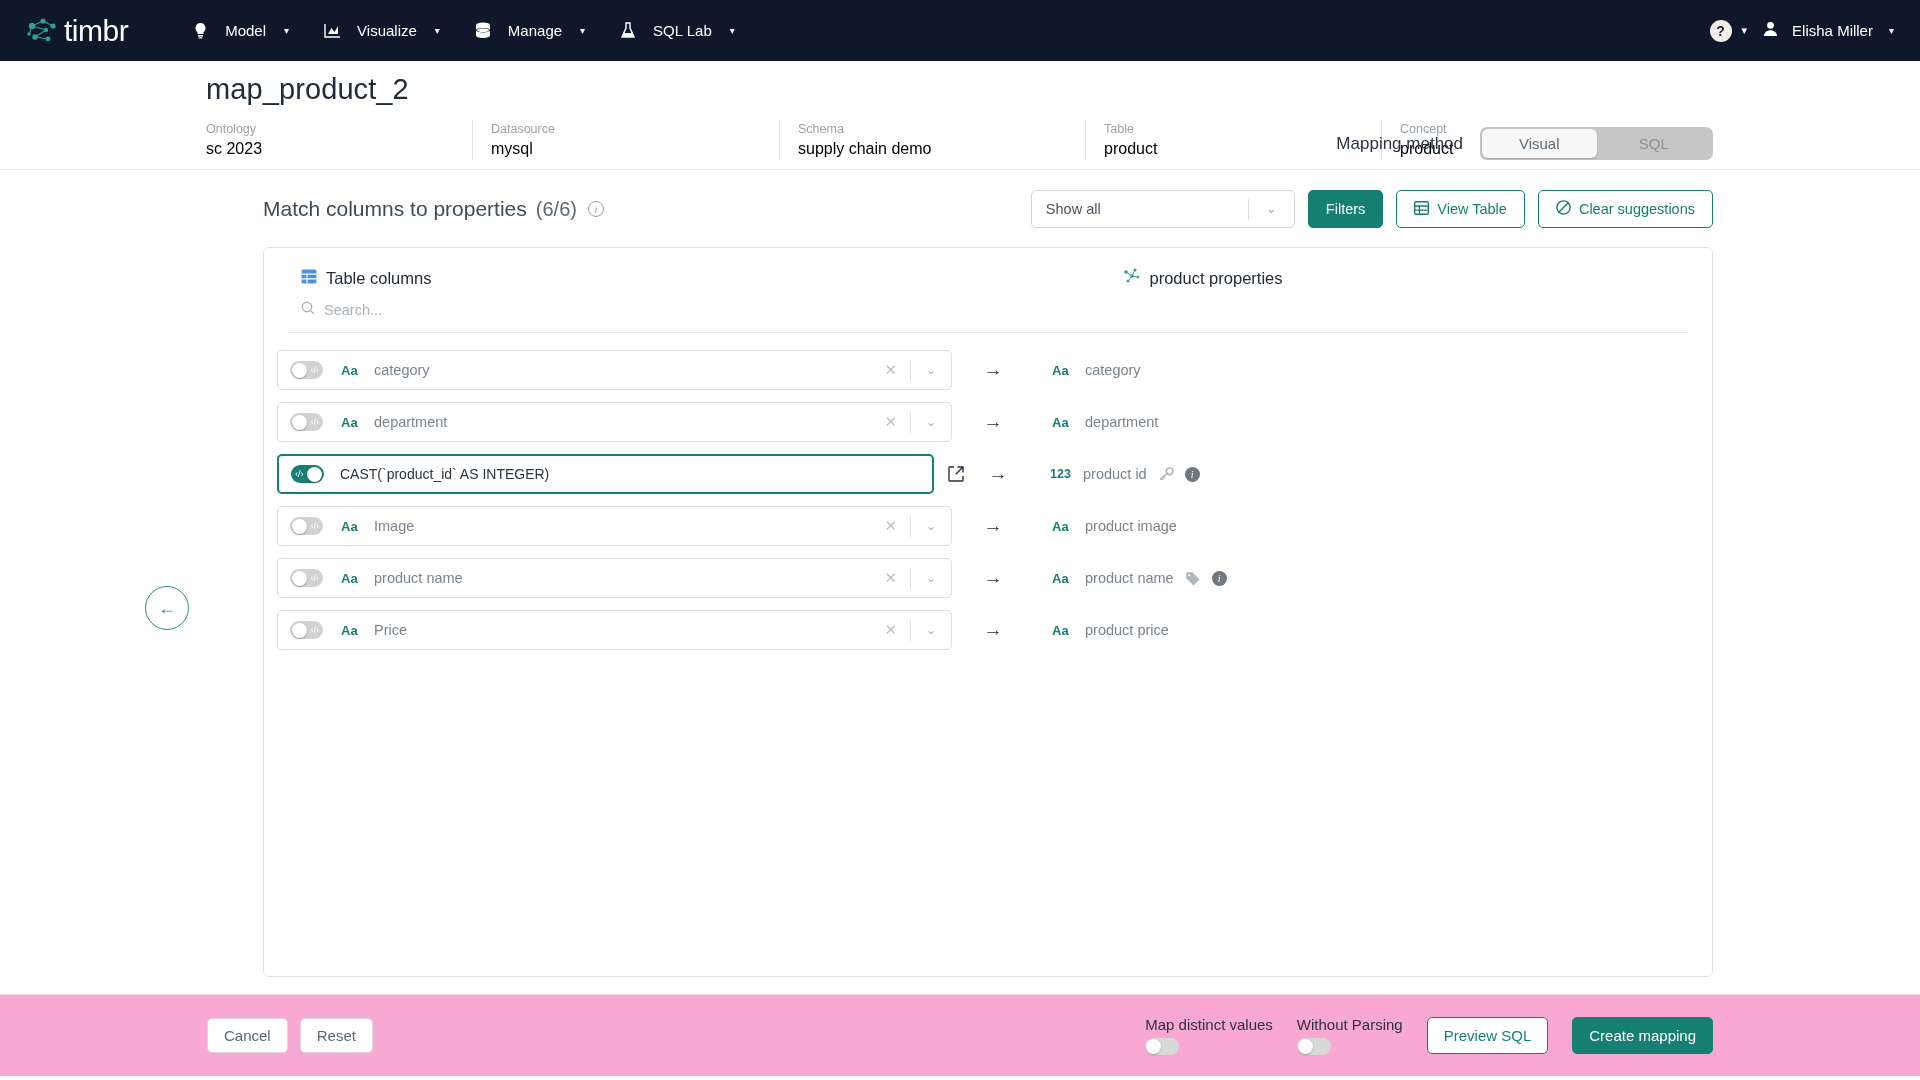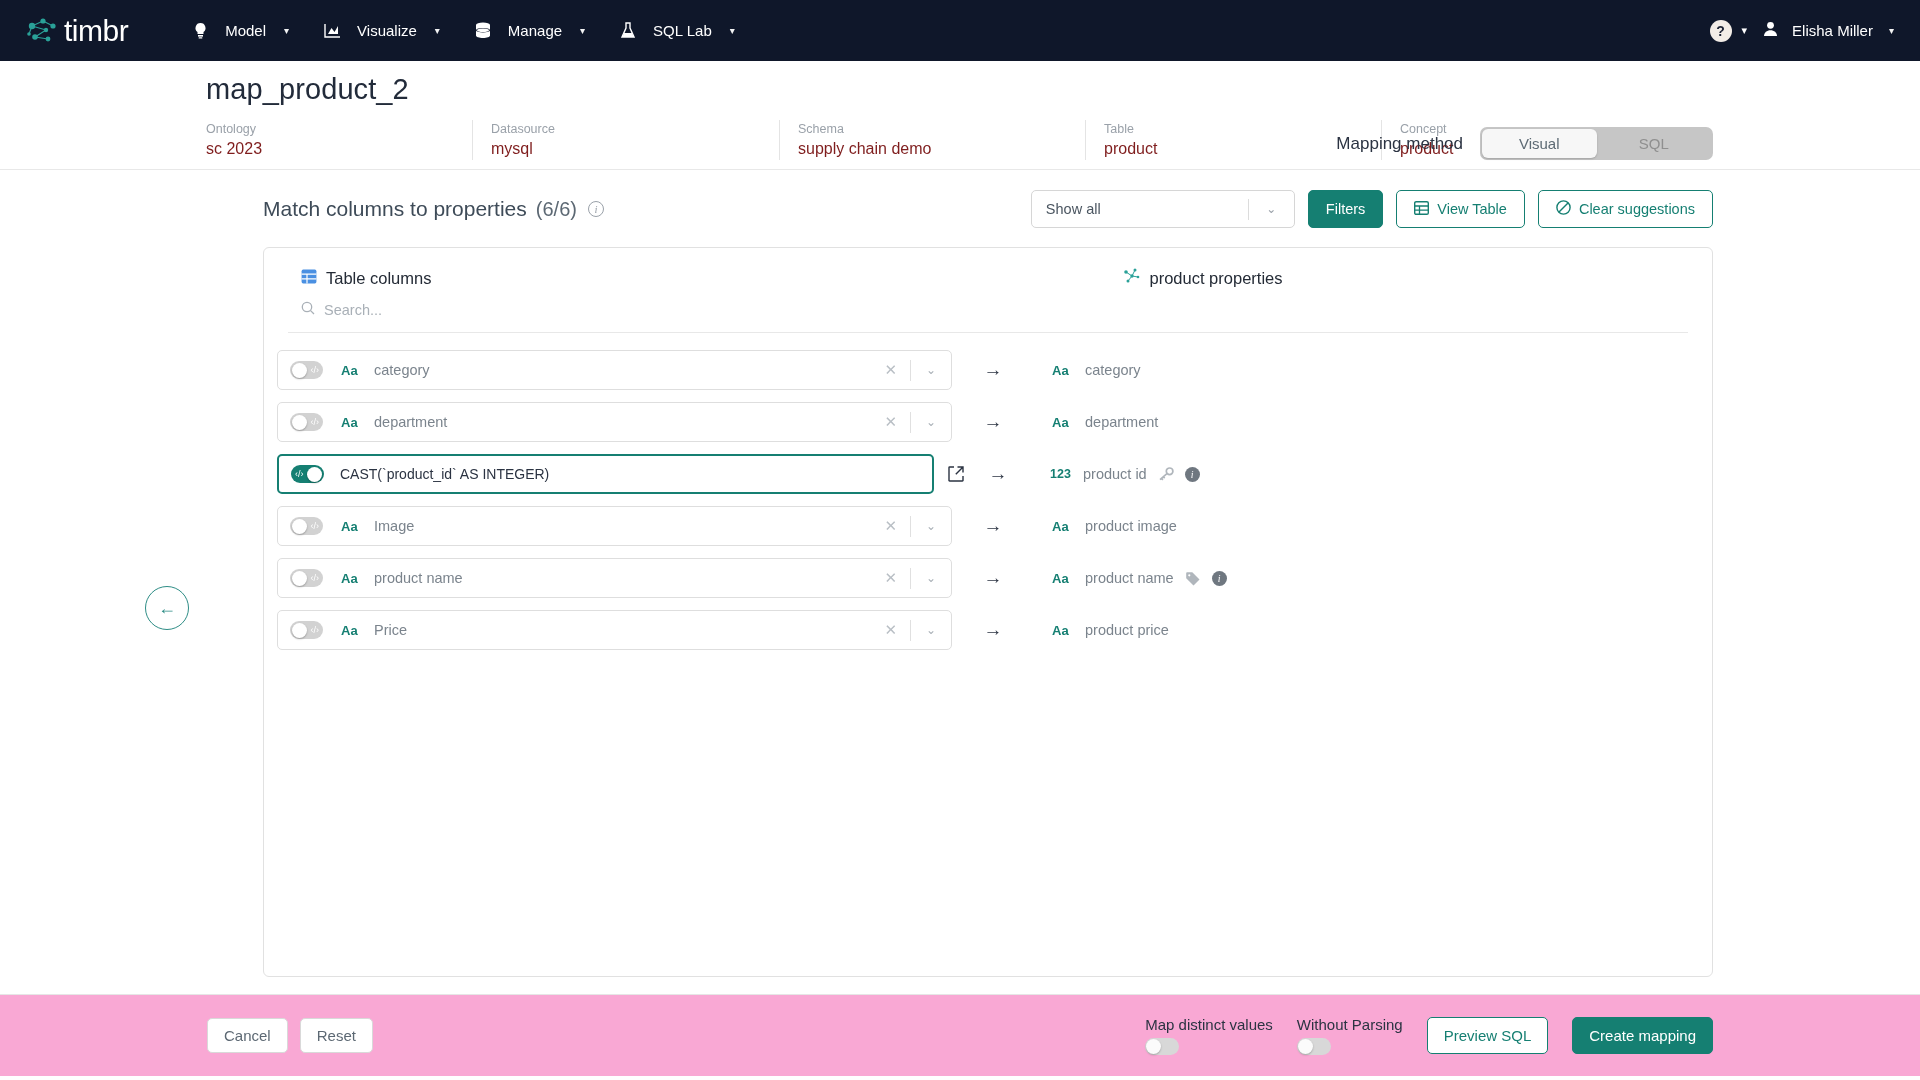--- a/index.html
+++ b/index.html
@@ -65,21 +65,21 @@
   }
   .mm-opt.sel { background: #f7f7f7; color: #5d6a74; box-shadow: 0 1px 2px rgba(0,0,0,.18); }
 
   .meta-row {
     display: flex; margin-top: 14px; border-bottom: 1px solid #e8e8e8;
     padding-left: 206px; padding-bottom: 9px;
   }
   .meta-cell { padding-right: 18px; border-left: 1px solid #e4e4e4; padding-left: 18px; }
   .meta-cell:first-child { border-left: none; padding-left: 0; }
   .meta-k { font-size: 12.5px; color: #9aa1a9; line-height: 18px; }
-  .meta-v { font-size: 16px; color: #7f1d1d; line-height: 22px; }
+  .meta-v { font-size: 16px; color: #000000; line-height: 22px; }
 
   
   .toolbar {
     display: flex; align-items: center;
     padding: 20px 207px 0 263px;
   }
   .tb-title { font-size: 21px; color: #3e4b58; font-weight: 400; }
   .tb-count { font-size: 20px; color: #5c6873; margin-left: 9px; }
   .info-circle {
     display: inline-flex; align-items: center; justify-content: center;

